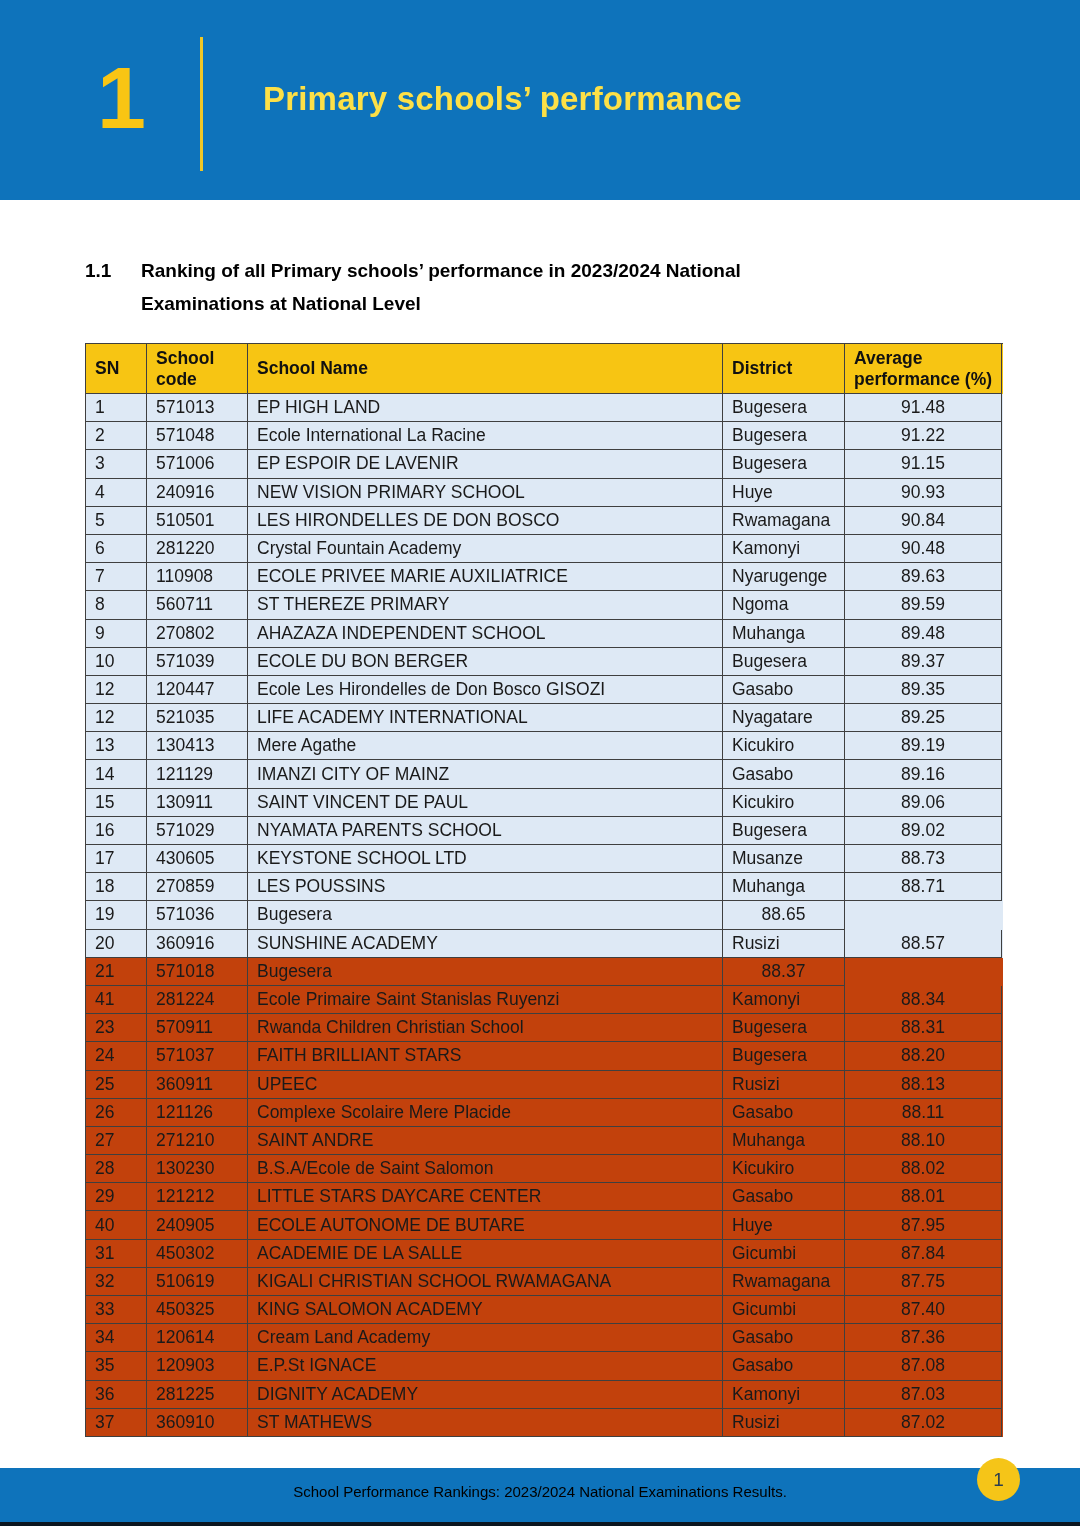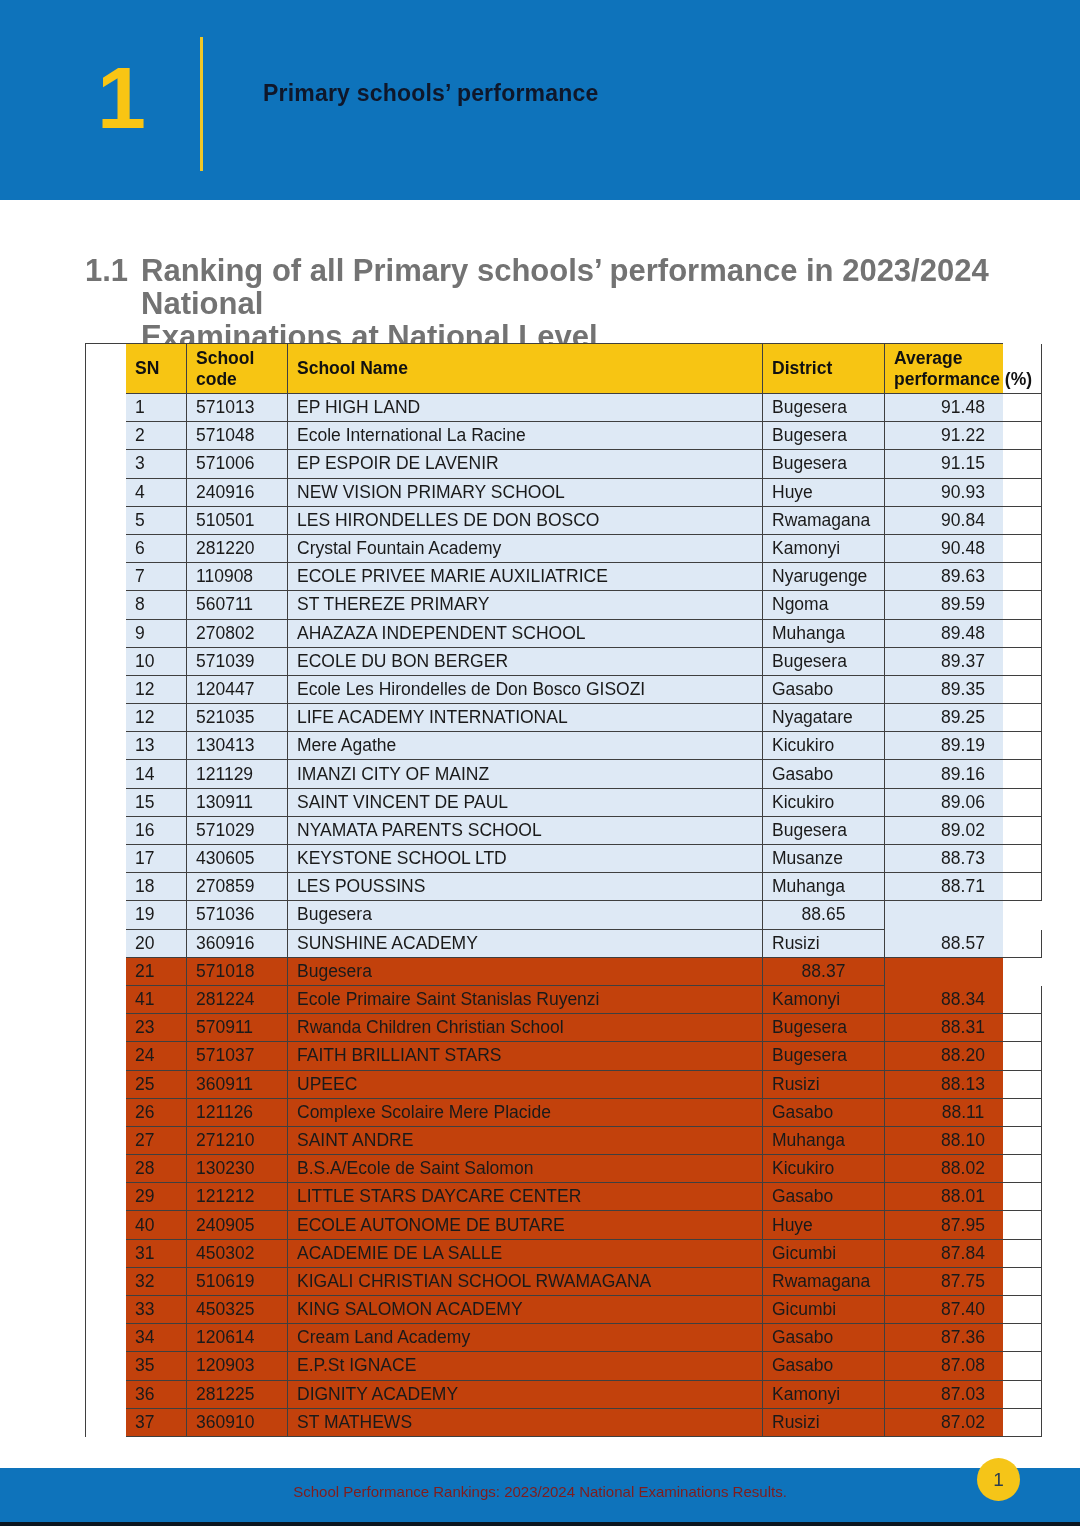--- a/index.html
+++ b/index.html
@@ -30,47 +30,46 @@
   }
   .header-divider {
     position: absolute;
     left: 200px; top: 37px;
     width: 3px; height: 134px;
     background: #EFC726;
   }
   .page-title {
     position: absolute;
     left: 263px; top: 80px;
-    font-size: 23px;
+    font-size: 33px;
     font-weight: 700;
-    color: #0f172a;
+    color: #fde047;
     letter-spacing: 0.2px;
   }
 
   
   .section-heading {
     position: absolute;
     left: 85px; top: 254px;
     display: flex;
-    color: #737373;
+    color: #000000;
     font-weight: 700;
-    font-size: 31px;
+    font-size: 19px;
     line-height: 33px;
   }
   .section-number { width: 56px; flex: 0 0 auto; }
 
   
   .rank-table {
     position: absolute;
     left: 85px; top: 343px;
     width: 918px;
     border-top: 1.5px solid #3F3F3F;
     border-left: 1.5px solid #3F3F3F;
     background: #ffffff;
-    padding-left: 40px;
   }
   .thead-row, .tr {
     display: grid;
     grid-template-columns: 61px 101px 475px 122px 157px;
   }
   .thead-row {
     height: 50px;
     background: #F7C513;
   }
   .th {
@@ -111,21 +110,21 @@
     position: absolute;
     left: 0; bottom: 0;
     width: 1080px; height: 4px;
     background: #0C161F;
   }
   .footer-text {
     position: absolute;
     left: 0; top: 1483px;
     width: 1080px;
     text-align: center;
-    color: #7f1d1d;
+    color: #000000;
     font-size: 15px;
   }
   .page-number-badge {
     position: absolute;
     left: 977px; top: 1458px;
     width: 43px; height: 43px;
     border-radius: 50%;
     background: #F5C518;
     display: flex;
     align-items: center;

